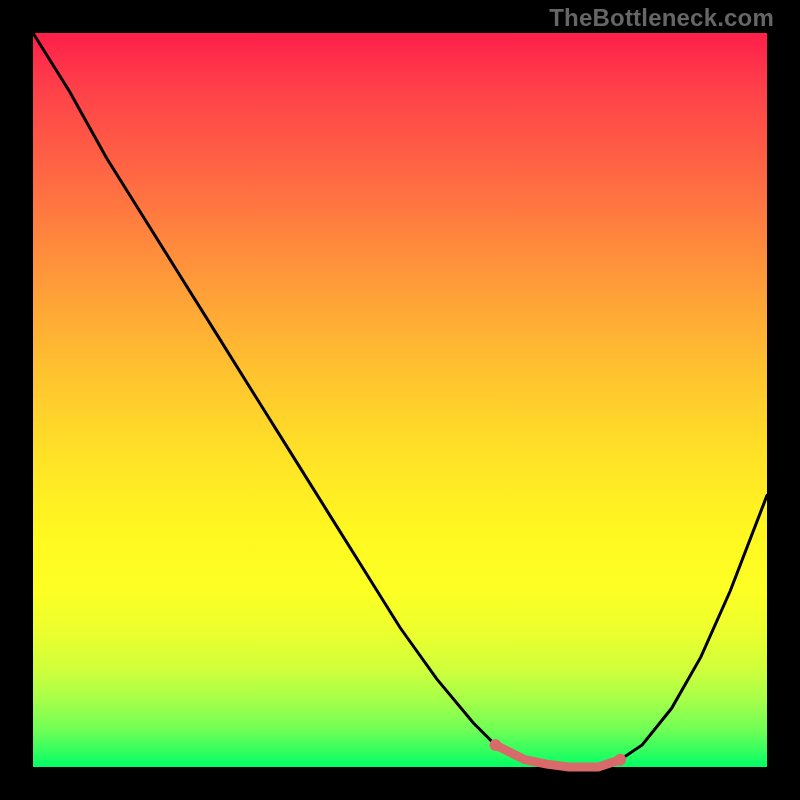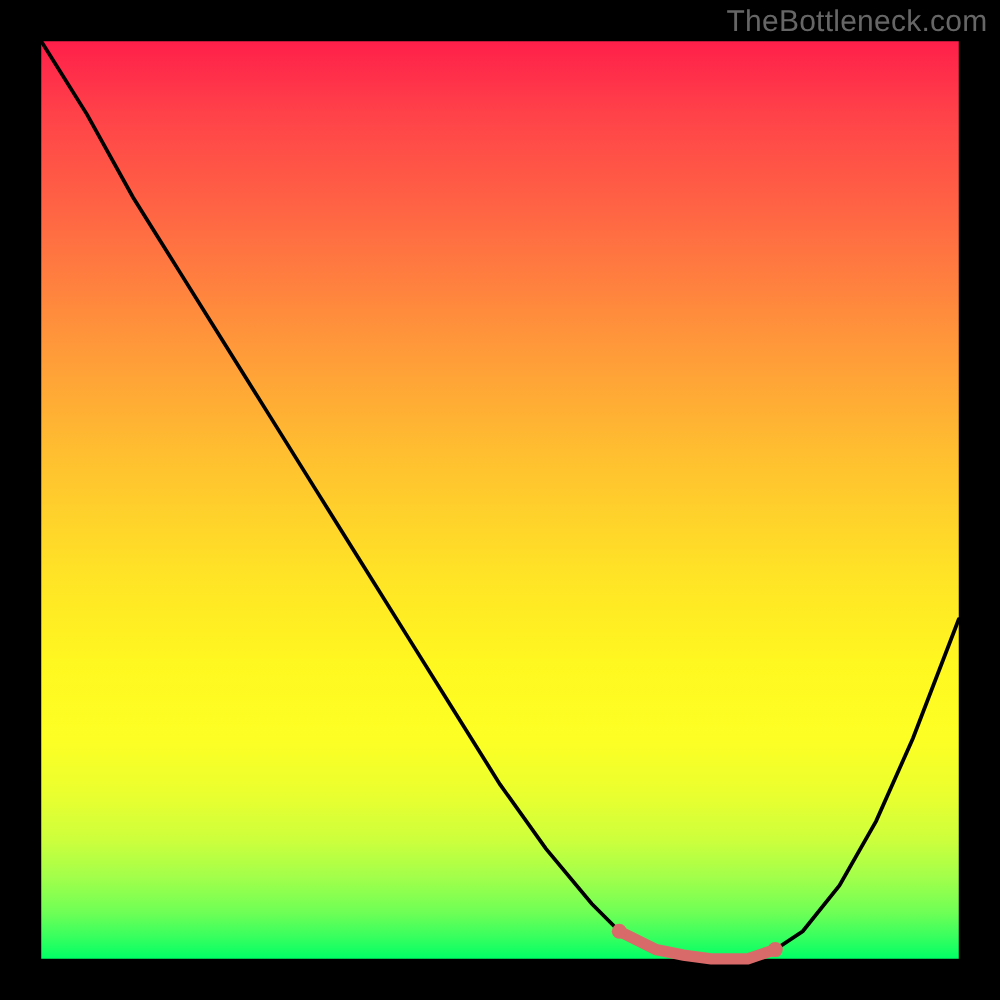--- a/index.html
+++ b/index.html
@@ -13,23 +13,23 @@
   }
   .frame {
     position: relative;
     width: 800px;
     height: 800px;
     background: #000;
   }
   .watermark {
     position: absolute;
     top: 4px;
-    right: 10px;
+    right: 26px;
     font-size: 24px;
-    font-weight: 400;
+    font-weight: 700;
     color: #666666;
     letter-spacing: 0.2px;
     z-index: 10;
     margin-left: 17px;
   }
   .plot-area {
     position: absolute;
     left: 33px;
     top: 33px;
     width: 734px;

